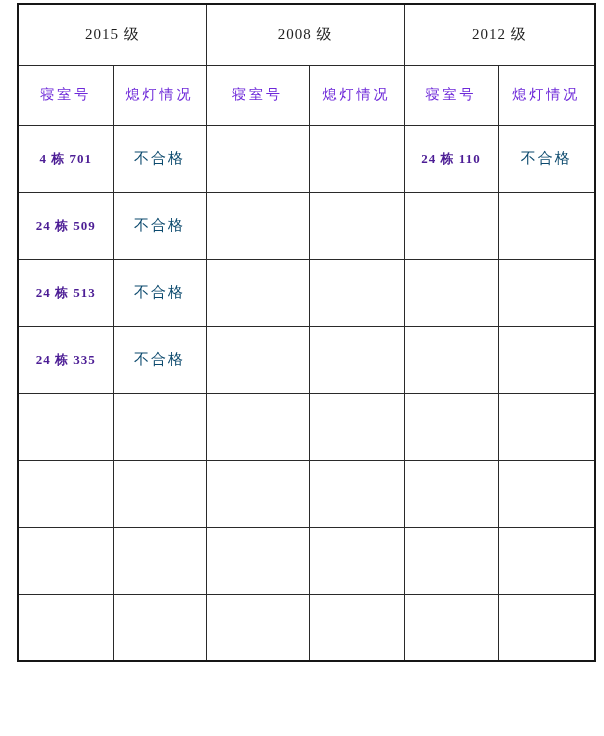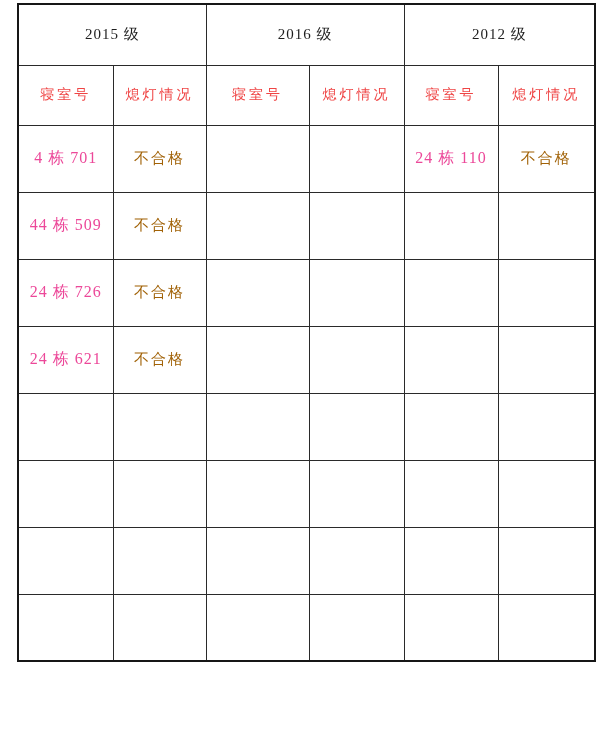--- a/index.html
+++ b/index.html
@@ -41,89 +41,89 @@
   tr.data-row   { height: 67px; }
   th.grade-cell {
     font-weight: normal;
     font-size: 15px;
     color: #1e1e1e;
     letter-spacing: 1px;
   }
   th.sub-cell {
     font-weight: normal;
     font-size: 14px;
-    color: #ef4444;
+    color: #6d28d9;
     letter-spacing: 3px;
   }
   td.room-cell {
-    font-weight: normal;
-    font-size: 16px;
-    color: #ec4899;
+    font-weight: bold;
+    font-size: 13px;
+    color: #4c1d95;
     letter-spacing: 1px;
   }
   td.status-cell {
     font-size: 15px;
-    color: #a16207;
+    color: #0c4a6e;
     letter-spacing: 2px;
   }
 </style>
 </head>
 <body>
 
 <div class="doc-page">
   <table class="dorm-table">
     <colgroup>
       <col style="width:95px">
         <col style="width:93px">
       <col style="width:103px">
         <col style="width:95px">
       <col style="width:94px">
         <col style="width:97px">
     </colgroup>
     <tbody>
       <tr class="grade-row">
         <th class="grade-cell" colspan="2">2015 级</th>
-        <th class="grade-cell" colspan="2">2016 级</th>
+        <th class="grade-cell" colspan="2">2008 级</th>
         <th class="grade-cell" colspan="2">2012 级</th>
       </tr>
       <tr class="sub-row">
         <th class="sub-cell">寝室号</th>
         <th class="sub-cell">熄灯情况</th>
         <th class="sub-cell">寝室号</th>
         <th class="sub-cell">熄灯情况</th>
         <th class="sub-cell">寝室号</th>
         <th class="sub-cell">熄灯情况</th>
       </tr>
 
       <tr class="data-row">
         <td class="room-cell">4 栋 701</td>
         <td class="status-cell">不合格</td>
         <td class="room-cell"></td>
         <td class="status-cell"></td>
         <td class="room-cell">24 栋 110</td>
         <td class="status-cell">不合格</td>
       </tr>
       <tr class="data-row">
-        <td class="room-cell">44 栋 509</td>
+        <td class="room-cell">24 栋 509</td>
         <td class="status-cell">不合格</td>
         <td class="room-cell"></td>
         <td class="status-cell"></td>
         <td class="room-cell"></td>
         <td class="status-cell"></td>
       </tr>
       <tr class="data-row">
-        <td class="room-cell">24 栋 726</td>
+        <td class="room-cell">24 栋 513</td>
         <td class="status-cell">不合格</td>
         <td class="room-cell"></td>
         <td class="status-cell"></td>
         <td class="room-cell"></td>
         <td class="status-cell"></td>
       </tr>
       <tr class="data-row">
-        <td class="room-cell">24 栋 621</td>
+        <td class="room-cell">24 栋 335</td>
         <td class="status-cell">不合格</td>
         <td class="room-cell"></td>
         <td class="status-cell"></td>
         <td class="room-cell"></td>
         <td class="status-cell"></td>
       </tr>
       <tr class="data-row">
         <td class="room-cell"></td>
         <td class="status-cell"></td>
         <td class="room-cell"></td>

